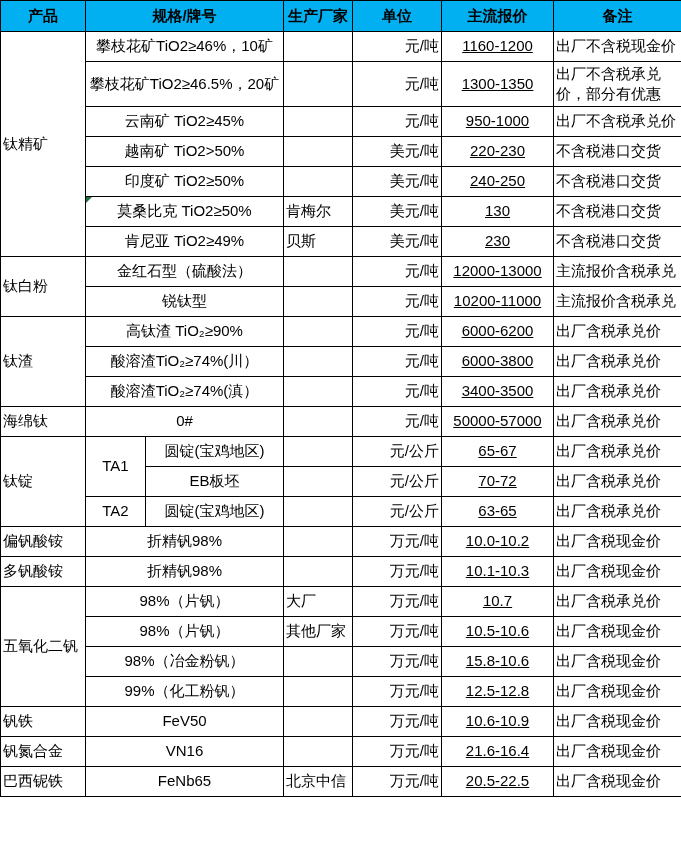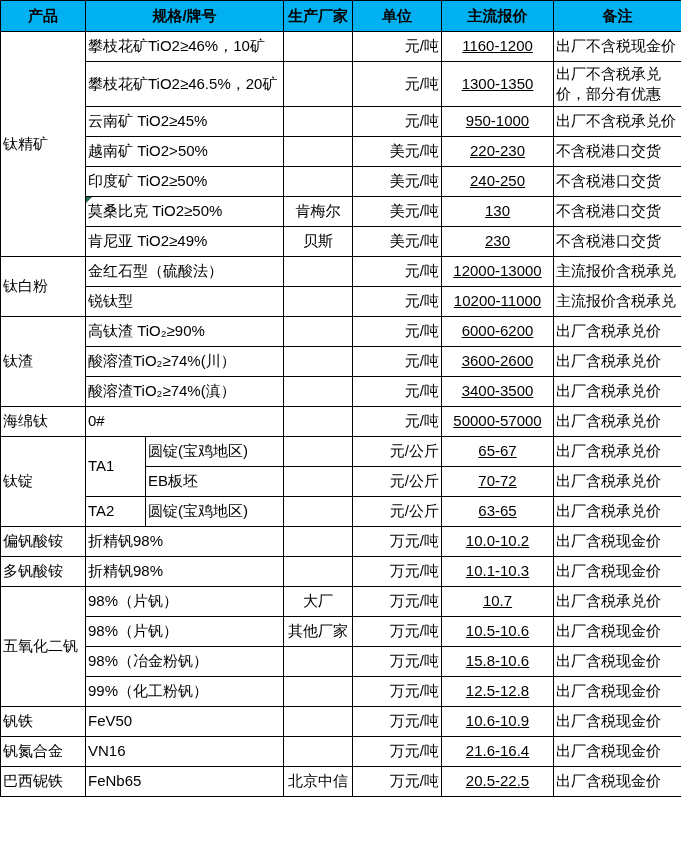--- a/index.html
+++ b/index.html
@@ -30,22 +30,22 @@
   tr.r   { height: 30px; }
   tr.r-tall { height: 45px; }
   th.hcell {
     background: #00B0F0;
     color: #ffffff;
     font-weight: bold;
     font-size: 16px;
     text-align: center;
   }
   td.product { }
-  td.spec    { text-align: left; padding-left: 4px; position: relative; }
-  td.maker   { text-align: center; }
+  td.spec    { text-align: center; padding-left: 4px; position: relative; }
+  td.maker   { text-align: left; }
   td.unit    { text-align: right; }
   td.price   { text-align: center; text-decoration: underline; }
   td.note    { text-align: left; padding-left: 2px; padding-right: 1px; }
   .flag {
     position: absolute;
     top: 0;
     left: 0;
     width: 0;
     height: 0;
     border-top: 6px solid #1E7145;
@@ -152,21 +152,21 @@
       <td class="spec" colspan="2">高钛渣 TiO₂≥90%</td>
       <td class="maker"></td>
       <td class="unit">元/吨</td>
       <td class="price">6000-6200</td>
       <td class="note">出厂含税承兑价</td>
     </tr>
     <tr class="r">
       <td class="spec" colspan="2">酸溶渣TiO₂≥74%(川）</td>
       <td class="maker"></td>
       <td class="unit">元/吨</td>
-      <td class="price">3600-2600</td>
+      <td class="price">6000-3800</td>
       <td class="note">出厂含税承兑价</td>
     </tr>
     <tr class="r">
       <td class="spec" colspan="2">酸溶渣TiO₂≥74%(滇）</td>
       <td class="maker"></td>
       <td class="unit">元/吨</td>
       <td class="price">3400-3500</td>
       <td class="note">出厂含税承兑价</td>
     </tr>
 

